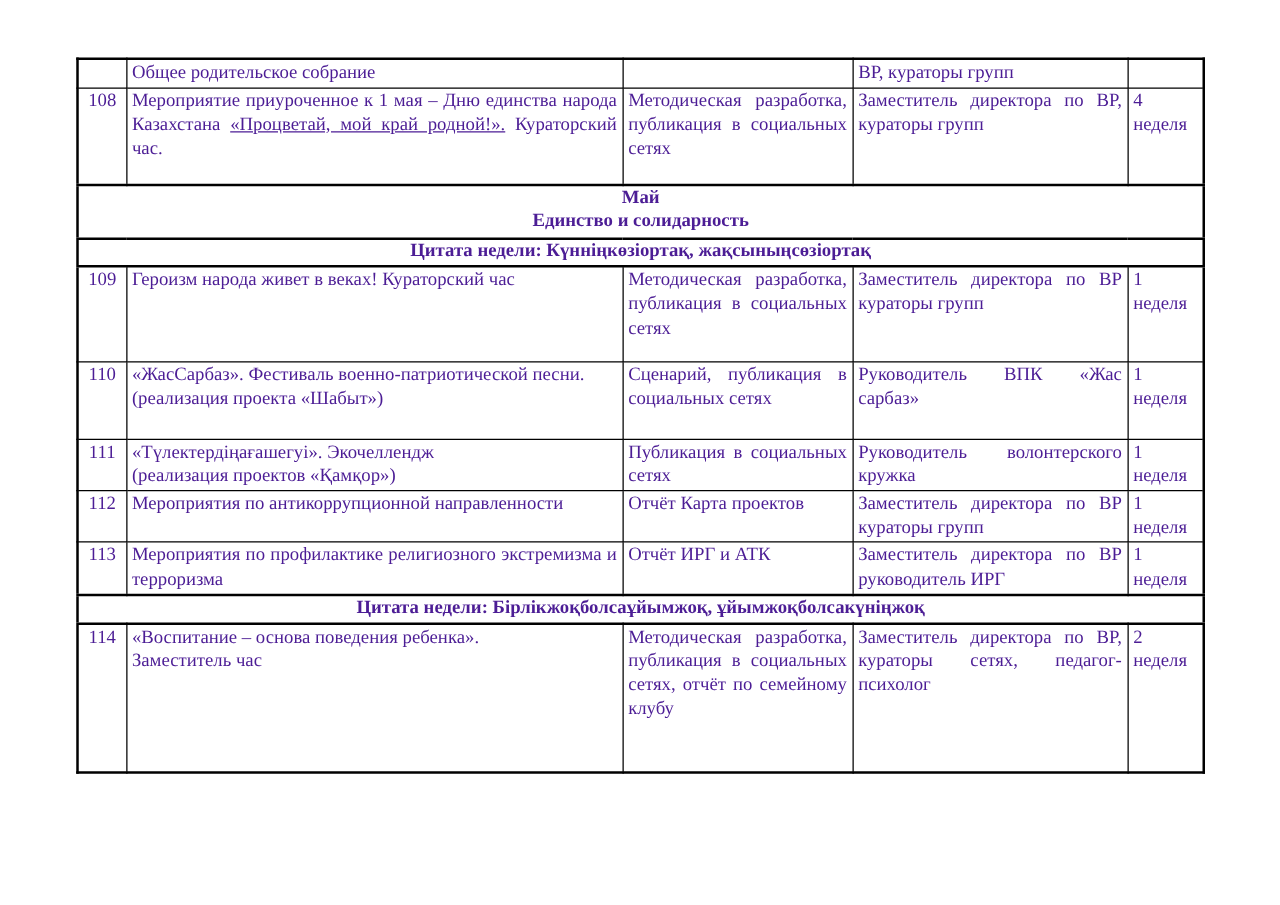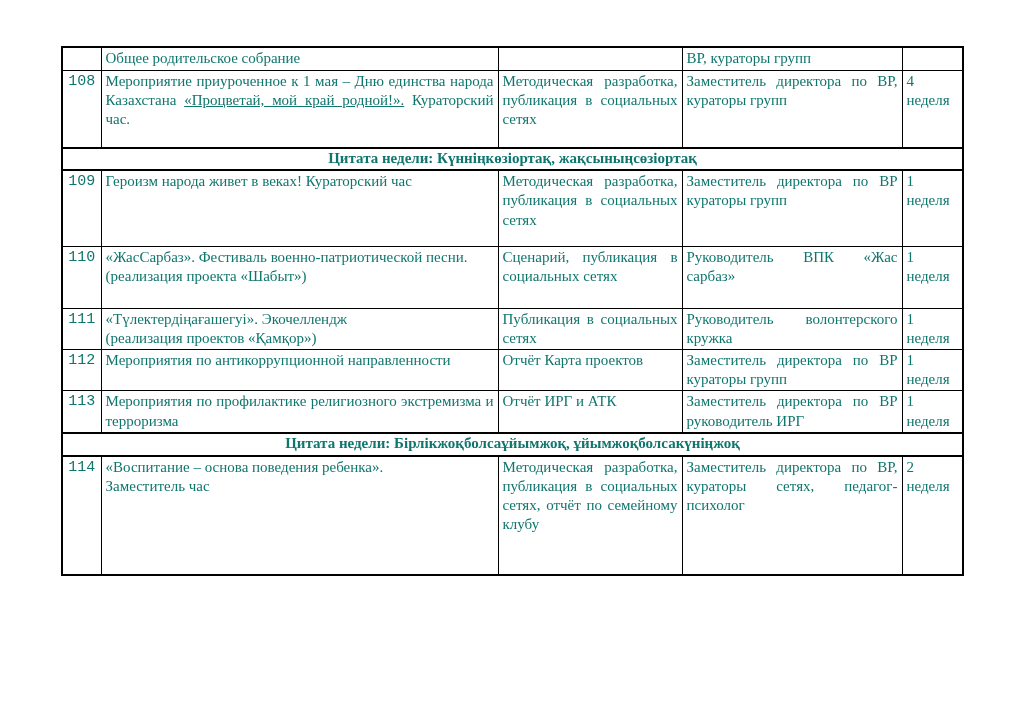--- a/index.html
+++ b/index.html
@@ -6,41 +6,41 @@
     margin: 0;
     padding: 0;
     background: #ffffff;
   }
   .page {
     position: relative;
     width: 1024px;
     height: 724px;
     background: #ffffff;
     font-family: "Liberation Serif", serif;
-    color: #0f766e;
+    color: #4c1d95;
   }
   table.plan {
     position: absolute;
     left: 61px;
     top: 46px;
     width: 901px;
     border-collapse: collapse;
     table-layout: fixed;
     font-size: 15px;
     line-height: 1.28;
     border: 2px solid #000;
   }
   td {
     border: 1px solid #000;
     vertical-align: top;
     padding: 1px 4px 1px 4px;
     overflow: hidden;
     word-wrap: break-word;
   }
-  td.num   { text-align: center; padding-left: 2px; padding-right: 2px; font-family: Liberation Mono, monospace; }
+  td.num   { text-align: center; padding-left: 2px; padding-right: 2px; }
   td.event { text-align: justify; }
   td.form  { text-align: justify; }
   td.resp  { text-align: justify; }
   td.week  { text-align: left; }
   tr.section td, tr.quote td {
     border-top: 2px solid #000;
     border-bottom: 2px solid #000;
     font-weight: bold;
     text-align: center;
     padding-top: 0;
@@ -81,20 +81,26 @@
     </tr>
 
     <tr class="r-108">
       <td class="num">108</td>
       <td class="event"><span>Мероприятие приуроченное к 1 мая – Дню единства народа Казахстана </span><span class="u">«Процветай, мой край родной!».</span><span> Кураторский час.</span></td>
       <td class="form">Методическая разработка, публикация в социальных сетях</td>
       <td class="resp">Заместитель директора по ВР, кураторы групп</td>
       <td class="week">4 неделя</td>
     </tr>
 
+    <tr class="section r-sec">
+      <td colspan="5">
+        <div>Май</div>
+        <div>Единство и солидарность</div>
+      </td>
+    </tr>
 
     <tr class="quote r-q1">
       <td colspan="5">Цитата недели: Күнніңкөзіортақ, жақсыныңсөзіортақ</td>
     </tr>
 
     <tr class="r-109">
       <td class="num">109</td>
       <td class="event">
         <div>Героизм народа живет в веках! Кураторский час</div>
         <div></div>

